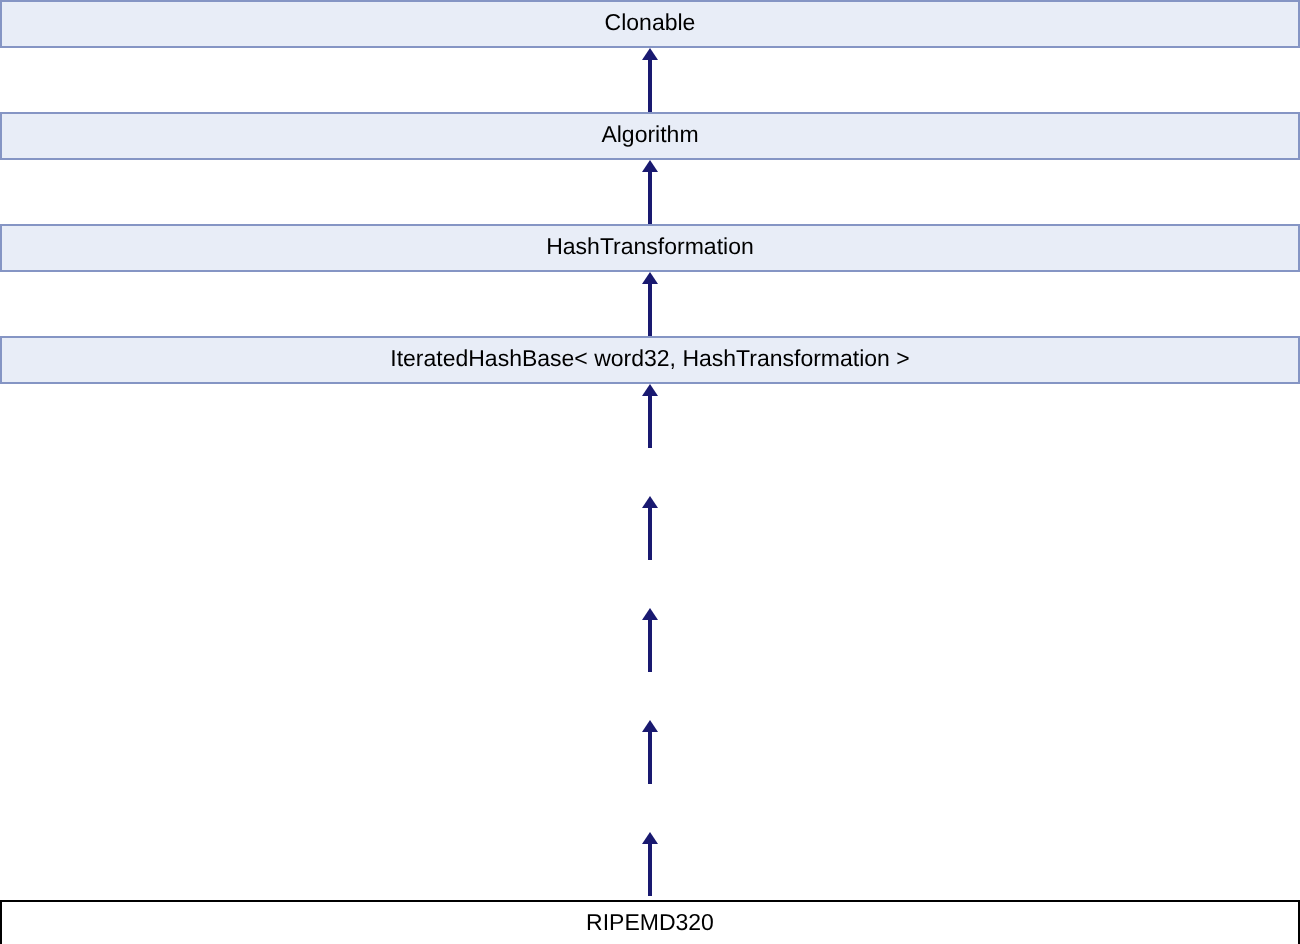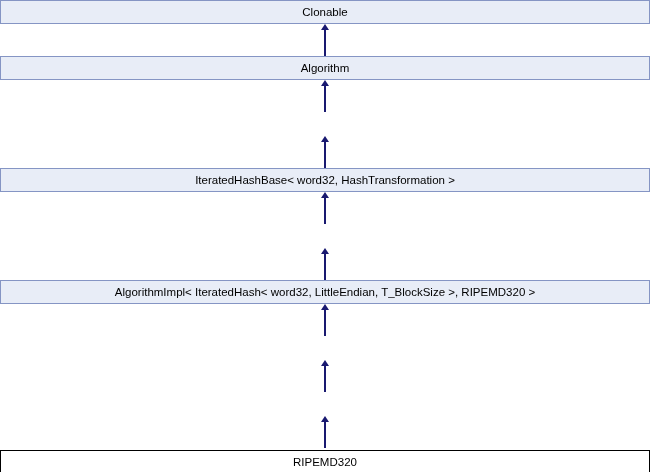--- a/index.html
+++ b/index.html
@@ -80,40 +80,40 @@
     <i class="shaft"></i>
   </div>
 
   <a class="node" style="top:56px">Algorithm</a>
 
   <div class="edge" style="top:80px">
     <i class="head"></i>
     <i class="shaft"></i>
   </div>
 
+  <a class="node" style="top:112px">HashTransformation</a>
 
   <div class="edge" style="top:136px">
     <i class="head"></i>
     <i class="shaft"></i>
   </div>
 
   <a class="node" style="top:168px">IteratedHashBase&lt; word32, HashTransformation &gt;</a>
 
   <div class="edge" style="top:192px">
     <i class="head"></i>
     <i class="shaft"></i>
   </div>
 
 
   <div class="edge" style="top:248px">
     <i class="head"></i>
     <i class="shaft"></i>
   </div>
 
-  <a class="node" style="top:280px">AlgorithmImpl&lt; IteratedHash&lt; word32, LittleEndian, T_BlockSize &gt;, RIPEMD320 &gt;</a>
 
   <div class="edge" style="top:304px">
     <i class="head"></i>
     <i class="shaft"></i>
   </div>
 
 
   <div class="edge" style="top:360px">
     <i class="head"></i>
     <i class="shaft"></i>

